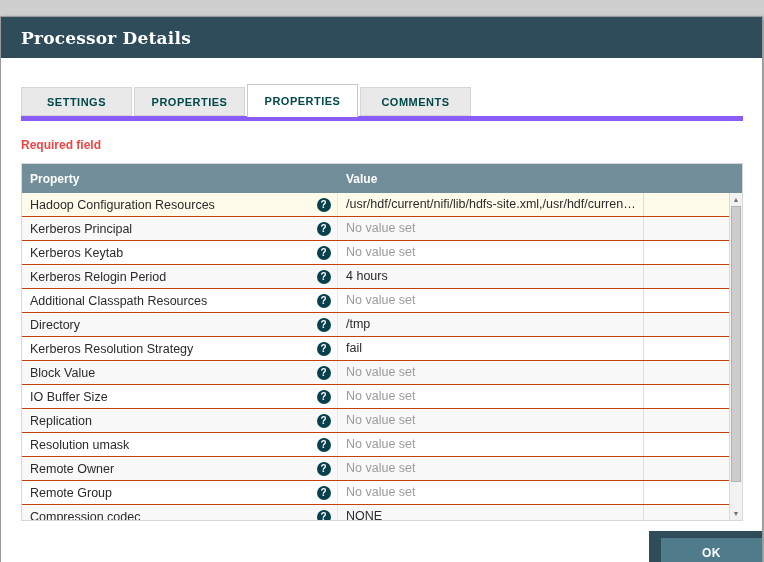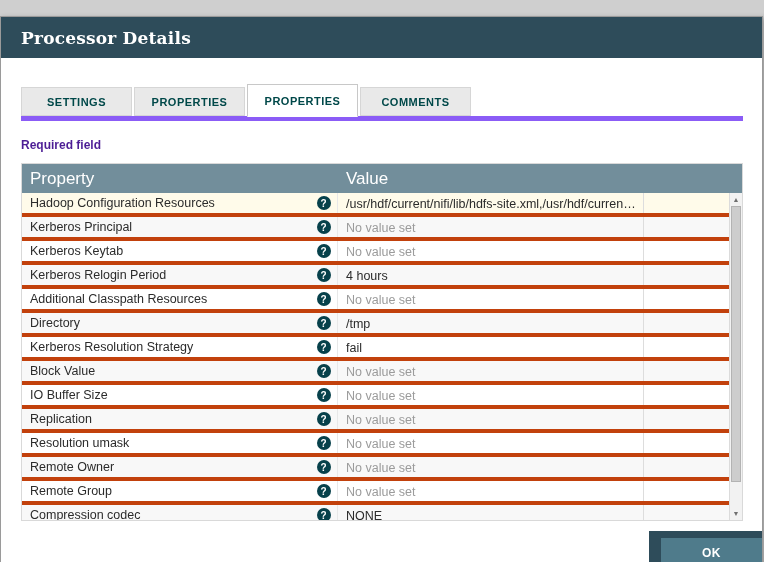--- a/index.html
+++ b/index.html
@@ -52,47 +52,47 @@
     background:#fff;
     height:33px; line-height:32px;
     border:1px solid #C8C8C8;
     border-bottom:1px solid #fff;
     margin-bottom:-1px;
     position:relative; z-index:2;
   }
 
   .required-note {
     margin:17px 0 11px;
-    font-size:12px; font-weight:bold; color:#4c1d95;
+    font-size:12px; font-weight:bold; color:#ef4444;
   }
 
   
   .table-wrap {
     position:relative;
     border:1px solid #D9D9D9;
     height:358px;
     overflow:hidden;
     background:#fff;
   }
   .thead {
     display:grid;
     grid-template-columns:316px 306px 1fr;
     height:29px;
     background:var(--table_header_bg,#728E9B);
     color:#fff;
-    font-size:17px; font-weight:normal;
+    font-size:12px; font-weight:bold;
     align-items:center;
   }
   .thead .th { padding-left:8px; }
   .tbody { margin-right:13px; height:327px; overflow:hidden; }
   .row {
     display:grid;
     grid-template-columns:288px 28px 306px 1fr;
     height:24px;
-    border-bottom:4px solid #c2410c;
+    border-bottom:1px solid #c2410c;
     font-size:12.5px; color:#2b2b2b;
     background:#fff;
     cursor:default;
   }
   .row:nth-child(even) { background:#F8F8F8; }
   .row.highlighted { background:var(--highlight_row_bg,#FFFBEA); }
   .row.required .prop, .row.required .val { font-weight:normal; }
   .cell { display:flex; align-items:center; height:100%; overflow:hidden; }
   .prop { padding-left:8px; white-space:nowrap; }
   .icon-cell { justify-content:center; border-right:1px solid #E8E8E8; }

